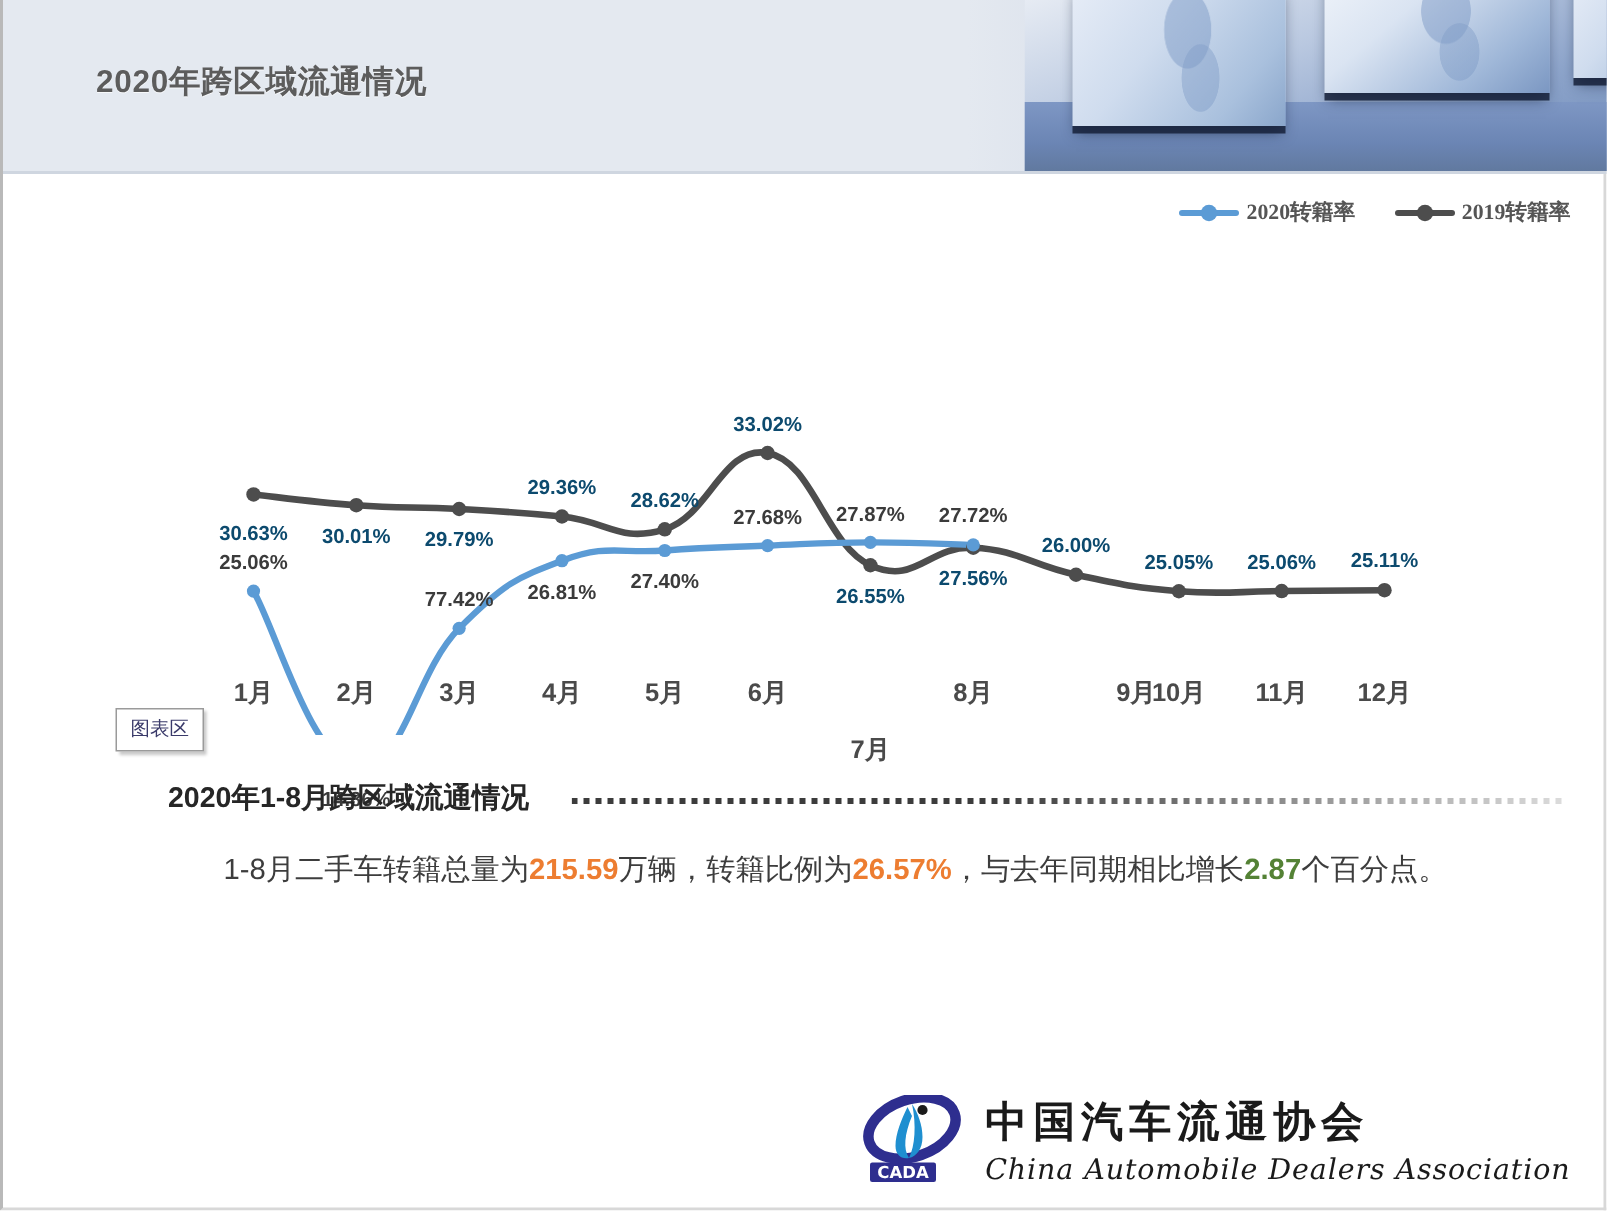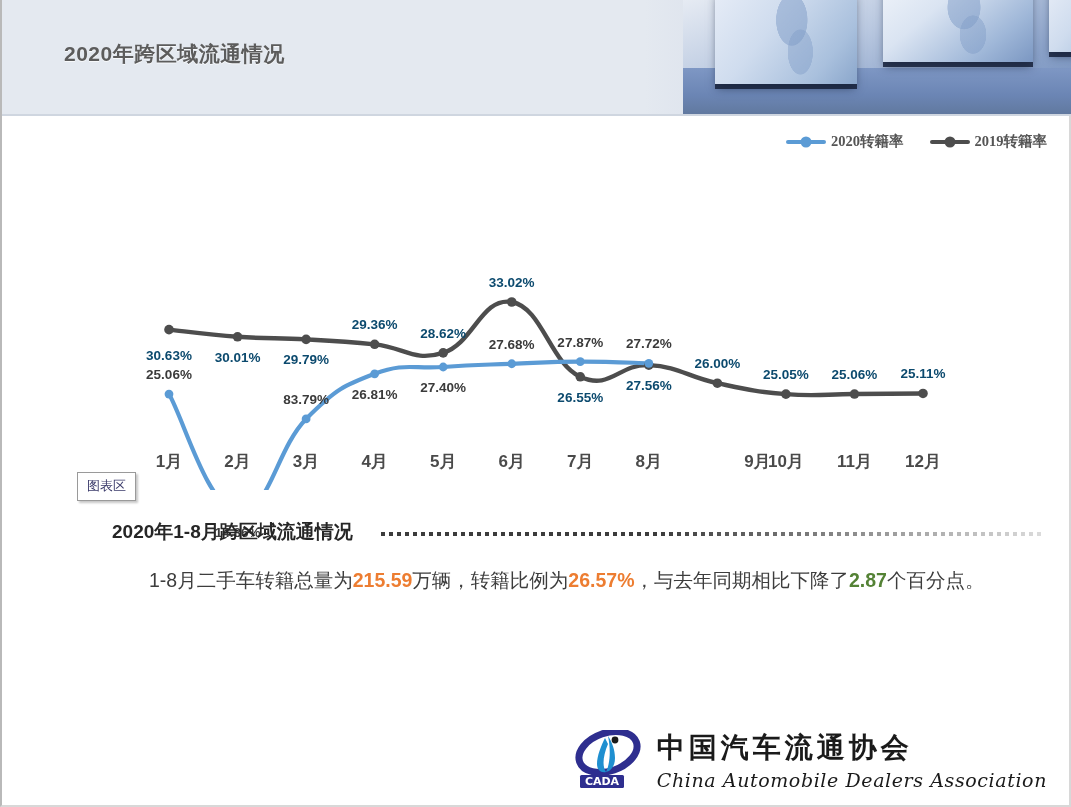--- a/index.html
+++ b/index.html
@@ -297,21 +297,21 @@
       </div>
       <div class="legend-item">
         <span class="legend-swatch" style="background:#4D4D4D"></span>
         <span class="legend-label">2019转籍率</span>
       </div>
     </div>
 
     <div id="labels-layer">
         <div class="dlabel blue" style="left: 167px; top: 247.048px;">25.06%</div>
         <div class="dlabel blue" style="left: 235.545px; top: 405px;">14.86%</div>
-        <div class="dlabel blue" style="left: 304.091px; top: 271.911px;">83.79%</div>
+        <div class="dlabel blue" style="left: 304.091px; top: 271.911px;">77.42%</div>
         <div class="dlabel blue" style="left: 372.636px; top: 266.812px;">26.81%</div>
         <div class="dlabel blue" style="left: 441.182px; top: 259.989px;">27.40%</div>
         <div class="dlabel blue" style="left: 509.727px; top: 216.751px;">27.68%</div>
         <div class="dlabel blue" style="left: 578.273px; top: 214.554px;">27.87%</div>
         <div class="dlabel blue" style="left: 646.818px; top: 216.289px;">27.72%</div>
         <div class="dlabel gray" style="left: 167px; top: 200px; margin-top: 28px;">30.63%</div>
         <div class="dlabel gray" style="left: 235.545px; top: 229.807px;">30.01%</div>
         <div class="dlabel gray" style="left: 304.091px; top: 232.351px;">29.79%</div>
         <div class="dlabel gray" style="left: 372.636px; top: 197.324px;">29.36%</div>
         <div class="dlabel gray" style="left: 441.182px; top: 205.881px;">28.62%</div>
@@ -323,40 +323,40 @@
         <div class="dlabel gray" style="left: 852.455px; top: 247.048px;">25.06%</div>
         <div class="dlabel gray" style="left: 921px; top: 246.47px;">25.11%</div>
       </div>
     <div id="xaxis-layer">
         <div class="xlabel" style="left: 167px;">1月</div>
         <div class="xlabel" style="left: 235.545px;">2月</div>
         <div class="xlabel" style="left: 304.091px;">3月</div>
         <div class="xlabel" style="left: 372.636px;">4月</div>
         <div class="xlabel" style="left: 441.182px;">5月</div>
         <div class="xlabel" style="left: 509.727px;">6月</div>
-        <div class="xlabel" style="left: 578.273px;">7月</div>
+        <div class="xlabel" style="left: 578.273px; margin-top: 38px;">7月</div>
         <div class="xlabel" style="left: 646.818px;">8月</div>
         <div class="xlabel" style="left: 715.364px; margin-left: 40px;">9月</div>
         <div class="xlabel" style="left: 783.909px;">10月</div>
         <div class="xlabel" style="left: 852.455px;">11月</div>
         <div class="xlabel" style="left: 921px;">12月</div>
       </div>
 
     <div class="chart-area-tip">图表区</div>
   </div>
 
   <div class="summary">
     <div class="sum-head-row">
       <span class="sum-heading">2020年1-8月跨区域流通情况</span>
       <span class="sum-dots"></span>
     </div>
 
     <div class="sum-body">
 
-      <p><span>1-8月二手车转籍总量为</span><span class="hl-orange">215.59</span><span>万辆，转籍比例为</span><span class="hl-orange">26.57%</span><span>，与去年同期相比下降了</span><span class="hl-green">2.87</span><span>个百分点。</span></p>
+      <p><span>1-8月二手车转籍总量为</span><span class="hl-orange">215.59</span><span>万辆，转籍比例为</span><span class="hl-orange">26.57%</span><span>，与去年同期相比增长</span><span class="hl-green">2.87</span><span>个百分点。</span></p>
     </div>
   </div>
 
   <div class="logo">
     <div class="logo-mark">
       <svg width="72" height="60" viewBox="0 0 72 60">
         <ellipse cx="33" cy="22" rx="30" ry="19" fill="none" stroke="#2E2E8F" stroke-width="7" transform="rotate(-19 33 22)"></ellipse>
         <path d="M30 8 C26 16 22 26 22 34 C22 40 26 43 31 42 C27 36 28 26 33 14 Z" fill="#1F8FD0"></path>
         <path d="M33 6 C37 12 40 20 40 28 C40 36 36 41 31 42 C35 34 36 20 33 6 Z" fill="#1F8FD0"></path>
         <ellipse cx="40" cy="10" rx="3.4" ry="3.4" fill="#1a1a1a"></ellipse>

